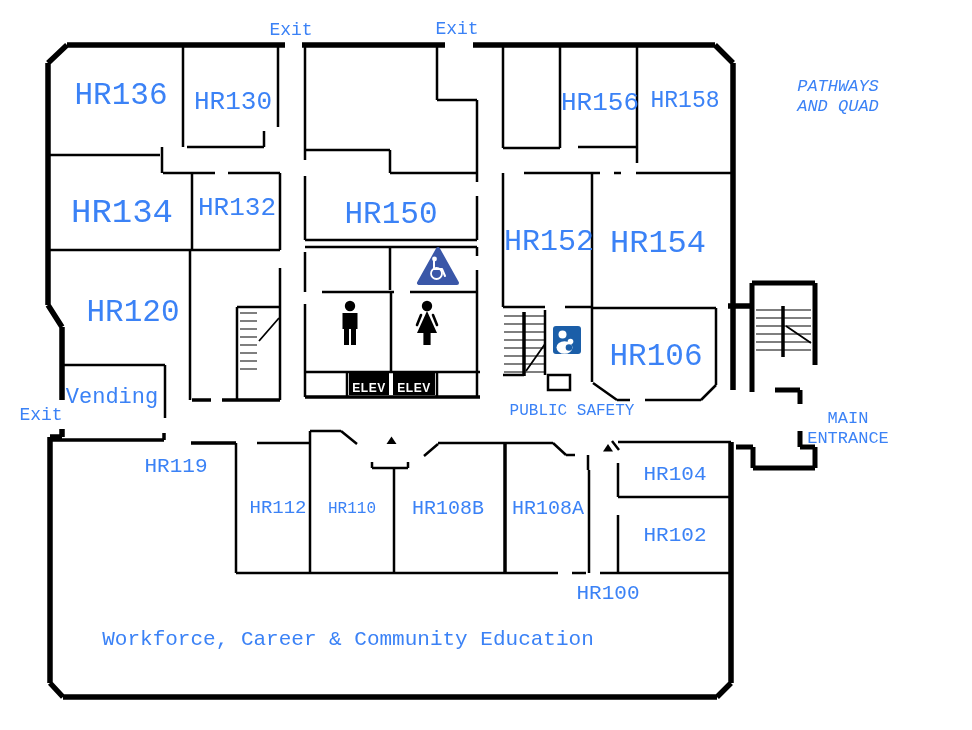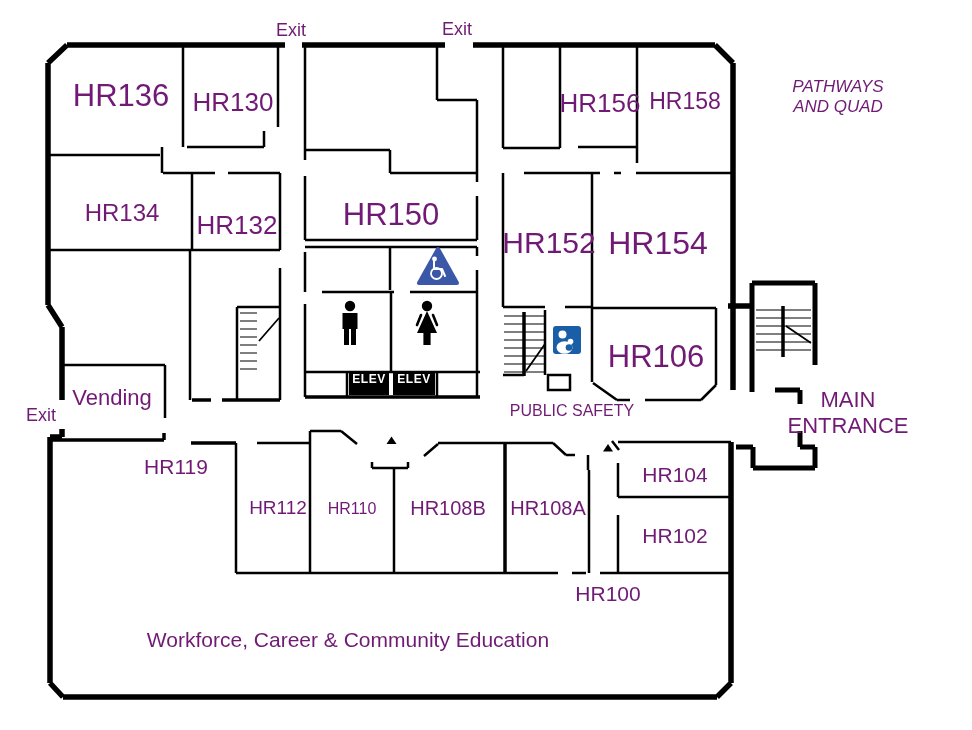--- a/index.html
+++ b/index.html
@@ -1,22 +1,22 @@
 <!DOCTYPE html>
 <html><head>
 <meta charset="utf-8">
 <style>
   html,body{margin:0;padding:0;background:#fff;}
   .plan{position:relative;width:972px;height:730px;background:#ffffff;
         font-family:"Liberation Sans",sans-serif;overflow:hidden;color:#000;}
   svg.layer{position:absolute;left:0;top:0;}
   .lbl{position:absolute;transform:translate(-50%,-50%);white-space:nowrap;
-       line-height:1.18;text-align:center;color:#701a75;}
+       line-height:1.18;text-align:center;color:#3b82f6;font-family:Liberation Mono, monospace;}
   .it{font-style:italic;}
-  .elev{position:absolute;background:#000;color:#fff;display:flex;align-items:flex-start;
+  .elev{position:absolute;background:#000;color:#fff;display:flex;align-items:flex-end;
         justify-content:center;font-weight:bold;font-size:12px;letter-spacing:.5px;}
   .icon{position:absolute;}
 </style>
 </head>
 <body>
 
 <div class="plan">
 
   <svg class="layer" width="972" height="730" viewBox="0 0 972 730">
 
@@ -109,41 +109,42 @@
   <div class="elev" style="left:393px;top:372px;width:42px;height:23px">
     <span>ELEV</span>
   </div>
 
   <div class="lbl" style="left:291px;top:31px;font-size:18px">Exit</div>
   <div class="lbl" style="left:457px;top:30px;font-size:18px">Exit</div>
   <div class="lbl" style="left:41px;top:416px;font-size:18px">Exit</div>
 
   <div class="lbl" style="left:121px;top:96px;font-size:31px">HR136</div>
   <div class="lbl" style="left:233px;top:102px;font-size:26px">HR130</div>
-  <div class="lbl" style="left:122px;top:213px;font-size:24px">HR134</div>
-  <div class="lbl" style="left:237px;top:225px;font-size:26px">HR132</div>
+  <div class="lbl" style="left:122px;top:213px;font-size:34px">HR134</div>
+  <div class="lbl" style="left:237px;top:208px;font-size:26px">HR132</div>
+  <div class="lbl" style="left:133px;top:313px;font-size:31px">HR120</div>
   <div class="lbl" style="left:112px;top:398px;font-size:22px">Vending</div>
   <div class="lbl" style="left:391px;top:215px;font-size:31px">HR150</div>
   <div class="lbl" style="left:549px;top:243px;font-size:30px">HR152</div>
   <div class="lbl" style="left:658px;top:244px;font-size:32px">HR154</div>
   <div class="lbl" style="left:600px;top:103px;font-size:26px">HR156</div>
   <div class="lbl" style="left:685px;top:102px;font-size:23px">HR158</div>
   <div class="lbl" style="left:656px;top:357px;font-size:31px">HR106</div>
   <div class="lbl" style="left:176px;top:467px;font-size:21px">HR119</div>
   <div class="lbl" style="left:278px;top:508px;font-size:19px">HR112</div>
   <div class="lbl" style="left:352px;top:509px;font-size:16px">HR110</div>
   <div class="lbl" style="left:448px;top:509px;font-size:20px">HR108B</div>
   <div class="lbl" style="left:548px;top:509px;font-size:20px">HR108A</div>
   <div class="lbl" style="left:675px;top:475px;font-size:21px">HR104</div>
   <div class="lbl" style="left:675px;top:536px;font-size:21px">HR102</div>
   <div class="lbl" style="left:608px;top:594px;font-size:21px">HR100</div>
 
   <div class="lbl" style="left:572px;top:411px;font-size:16px">PUBLIC SAFETY</div>
 
-  <div class="lbl" style="left:848px;top:413px;font-size:22px">
+  <div class="lbl" style="left:848px;top:429px;font-size:17px">
     <span style="display:block">MAIN</span>
     <span style="display:block">ENTRANCE</span>
   </div>
 
   <div class="lbl it" style="left:838px;top:97px;font-size:17px">
     <span style="display:block">PATHWAYS</span>
     <span style="display:block">AND QUAD</span>
   </div>
 
   <div class="lbl" style="left:348px;top:640px;font-size:21px">Workforce, Career &amp; Community Education</div>

